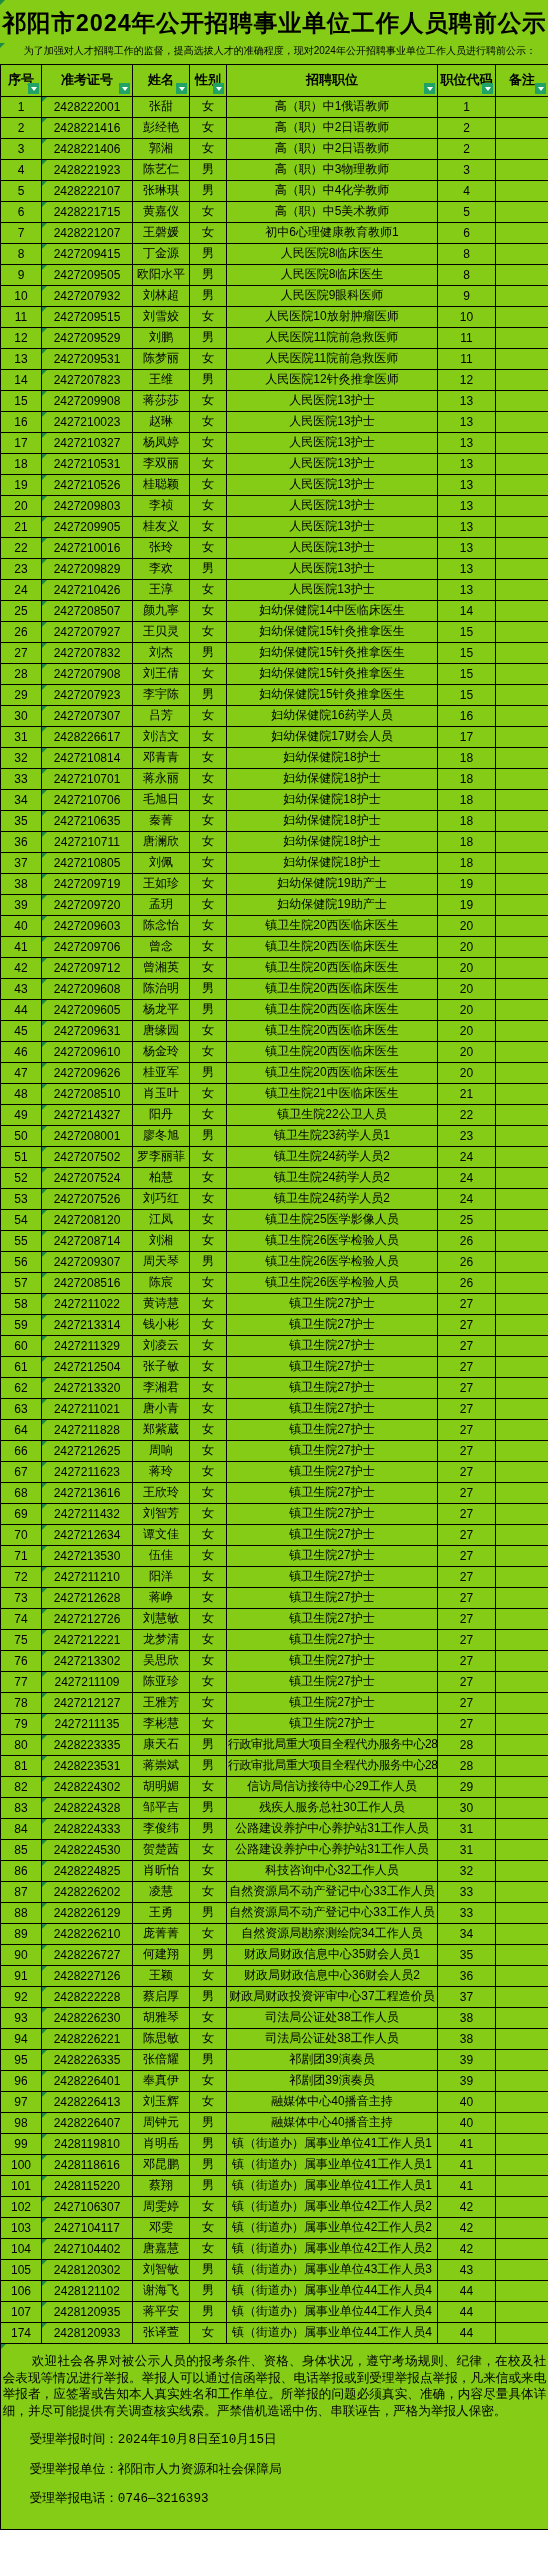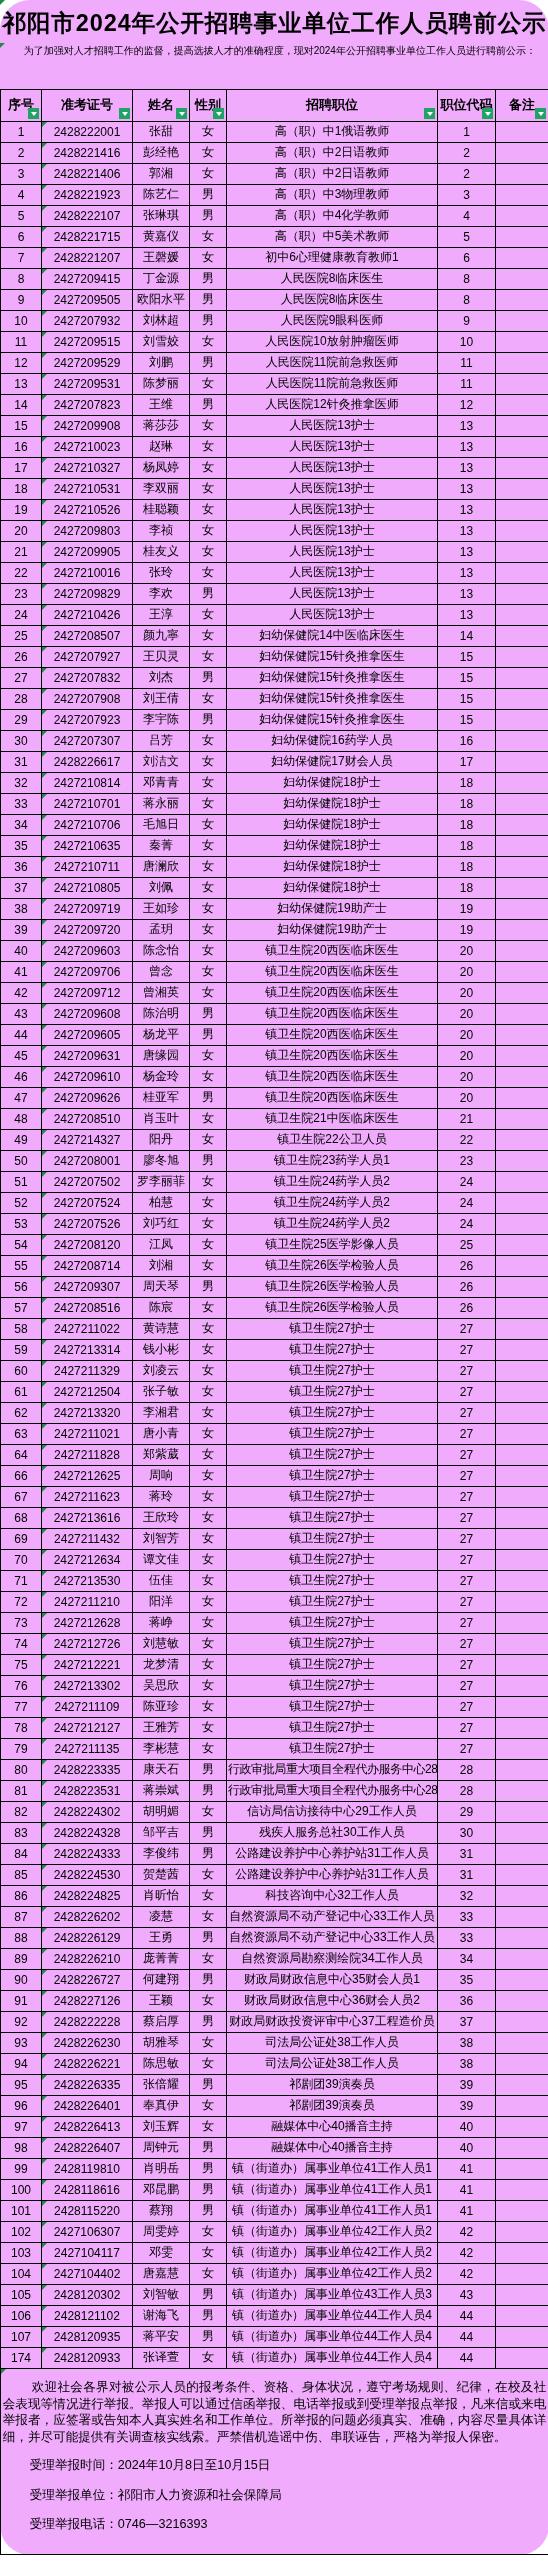--- a/index.html
+++ b/index.html
@@ -2,21 +2,21 @@
 <html style="font-size:14px"><head>
 <meta charset="utf-8">
 <style>
   html, body { margin: 0; padding: 0; background: #ffffff; }
   body {
     width: 549px;
     font-family: "Liberation Sans", "DejaVu Sans", sans-serif;
     color: #000;
     -webkit-font-smoothing: none;
   }
-  .page { width: 549px; position: relative; background: #f0abfc; border-radius: 30px; }
+  .page { width: 549px; position: relative; background: #84cc16; }
 
   .title {
     font-size: 23.5px;
     font-weight: bold;
     text-align: center;
     padding: 7px 0 3.5px 0;
     position: relative;
     letter-spacing: 0.9px;
   }
   .intro {
@@ -24,21 +24,20 @@
     line-height: 1.45;
     padding: 1.7px 1.7px 5.2px 1.7px;
     text-indent: 2.2em;
     position: relative;
   }
 
   table.roster {
     width: 549px;
     border-collapse: collapse;
     table-layout: fixed;
-    margin-top: 25px;
   }
   table.roster th, table.roster td {
     border: 0.9px solid #000;
     text-align: center;
     vertical-align: middle;
     padding: 0 0.9px;
     overflow: hidden;
     white-space: nowrap;
     position: relative;
   }
@@ -87,20 +86,21 @@
   td.pos-long   { font-size: 11px; }
   td.pos-xlong  { font-size: 9.6px; letter-spacing: -0.4px; }
 
   .footer-box {
     border: 0.9px solid #000;
     border-top: none;
     min-height: 130px;
     padding: 10.4px 1.7px 8.7px 1.7px;
     box-sizing: border-box;
     position: relative;
+    font-family: Liberation Mono, monospace;
   }
   .footer-notice {
     font-size: 12.6px;
     line-height: 16.5px;
     margin: 0;
     text-indent: 2.3em;
     text-align: justify;
   }
   .footer-line {
     font-size: 12.6px;

